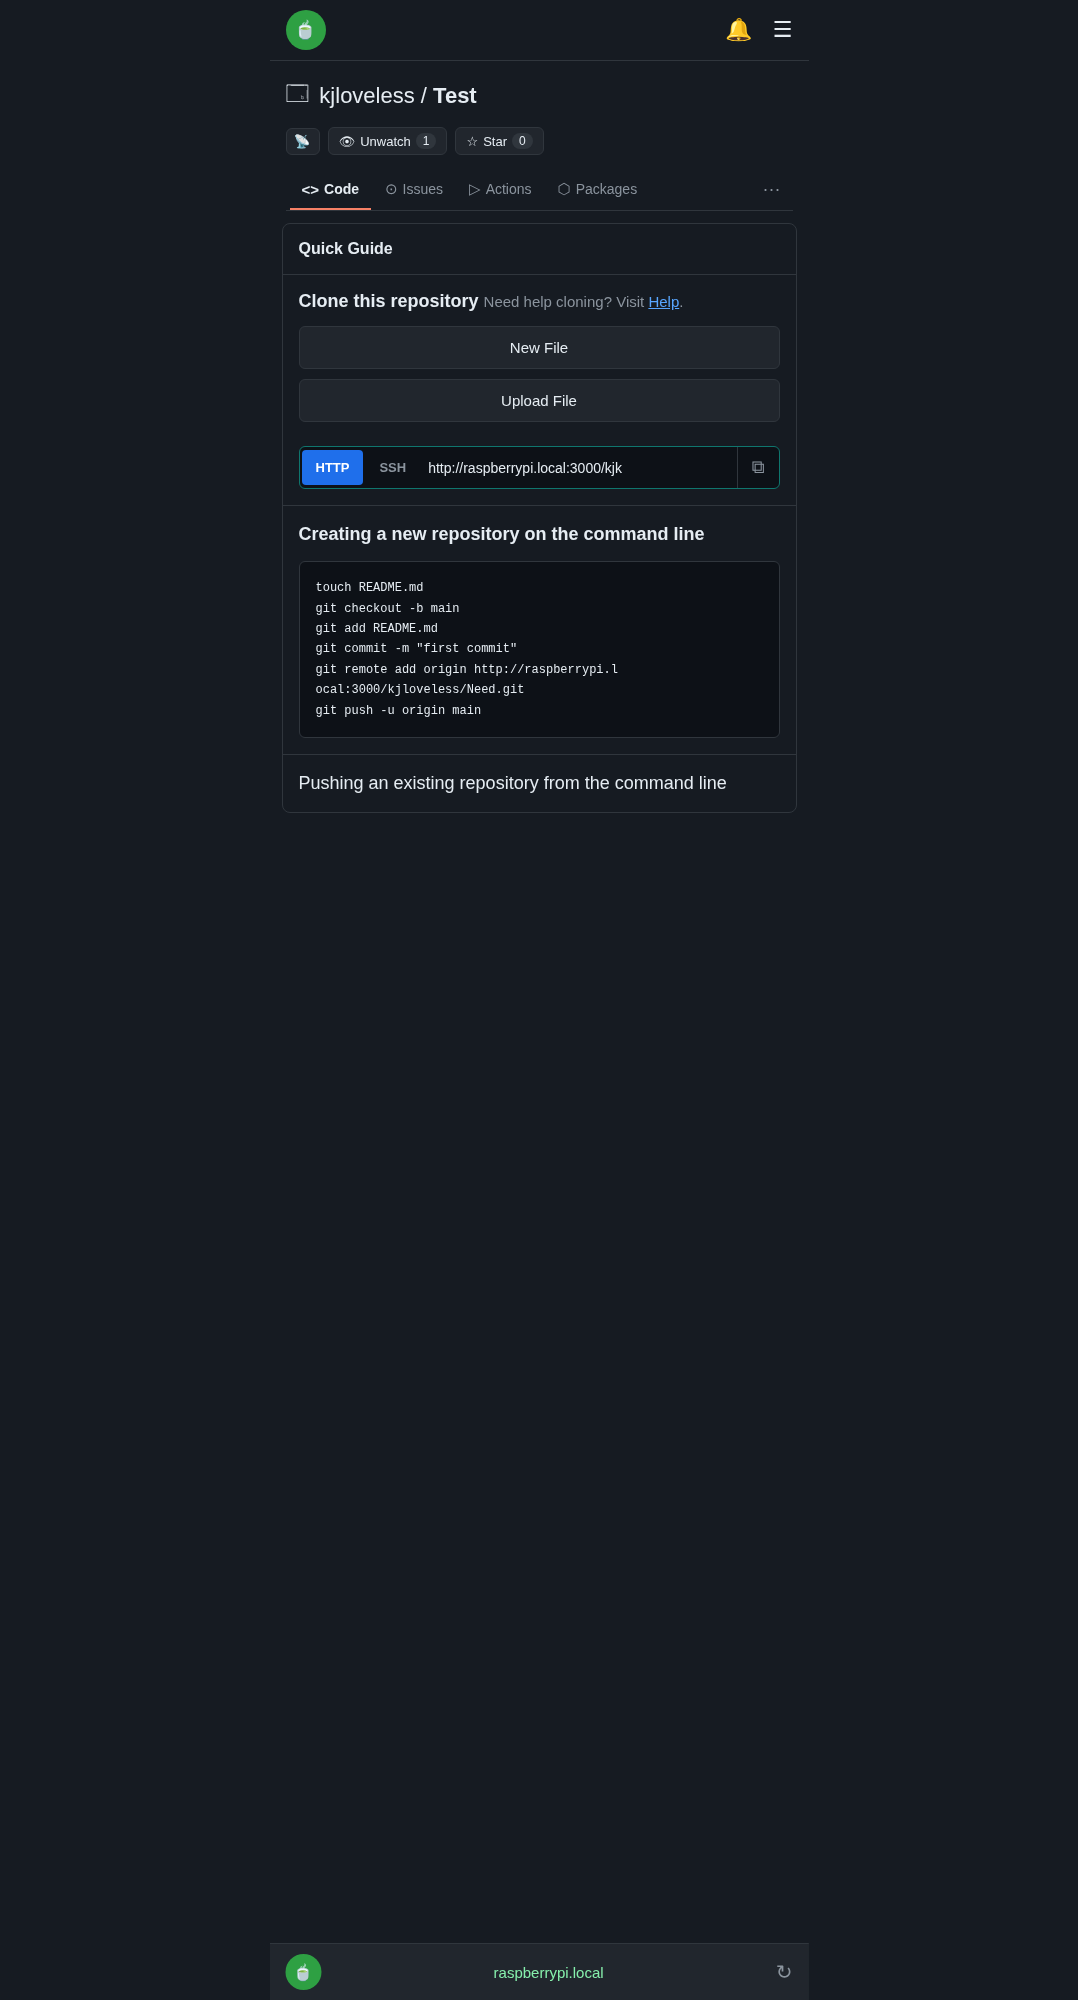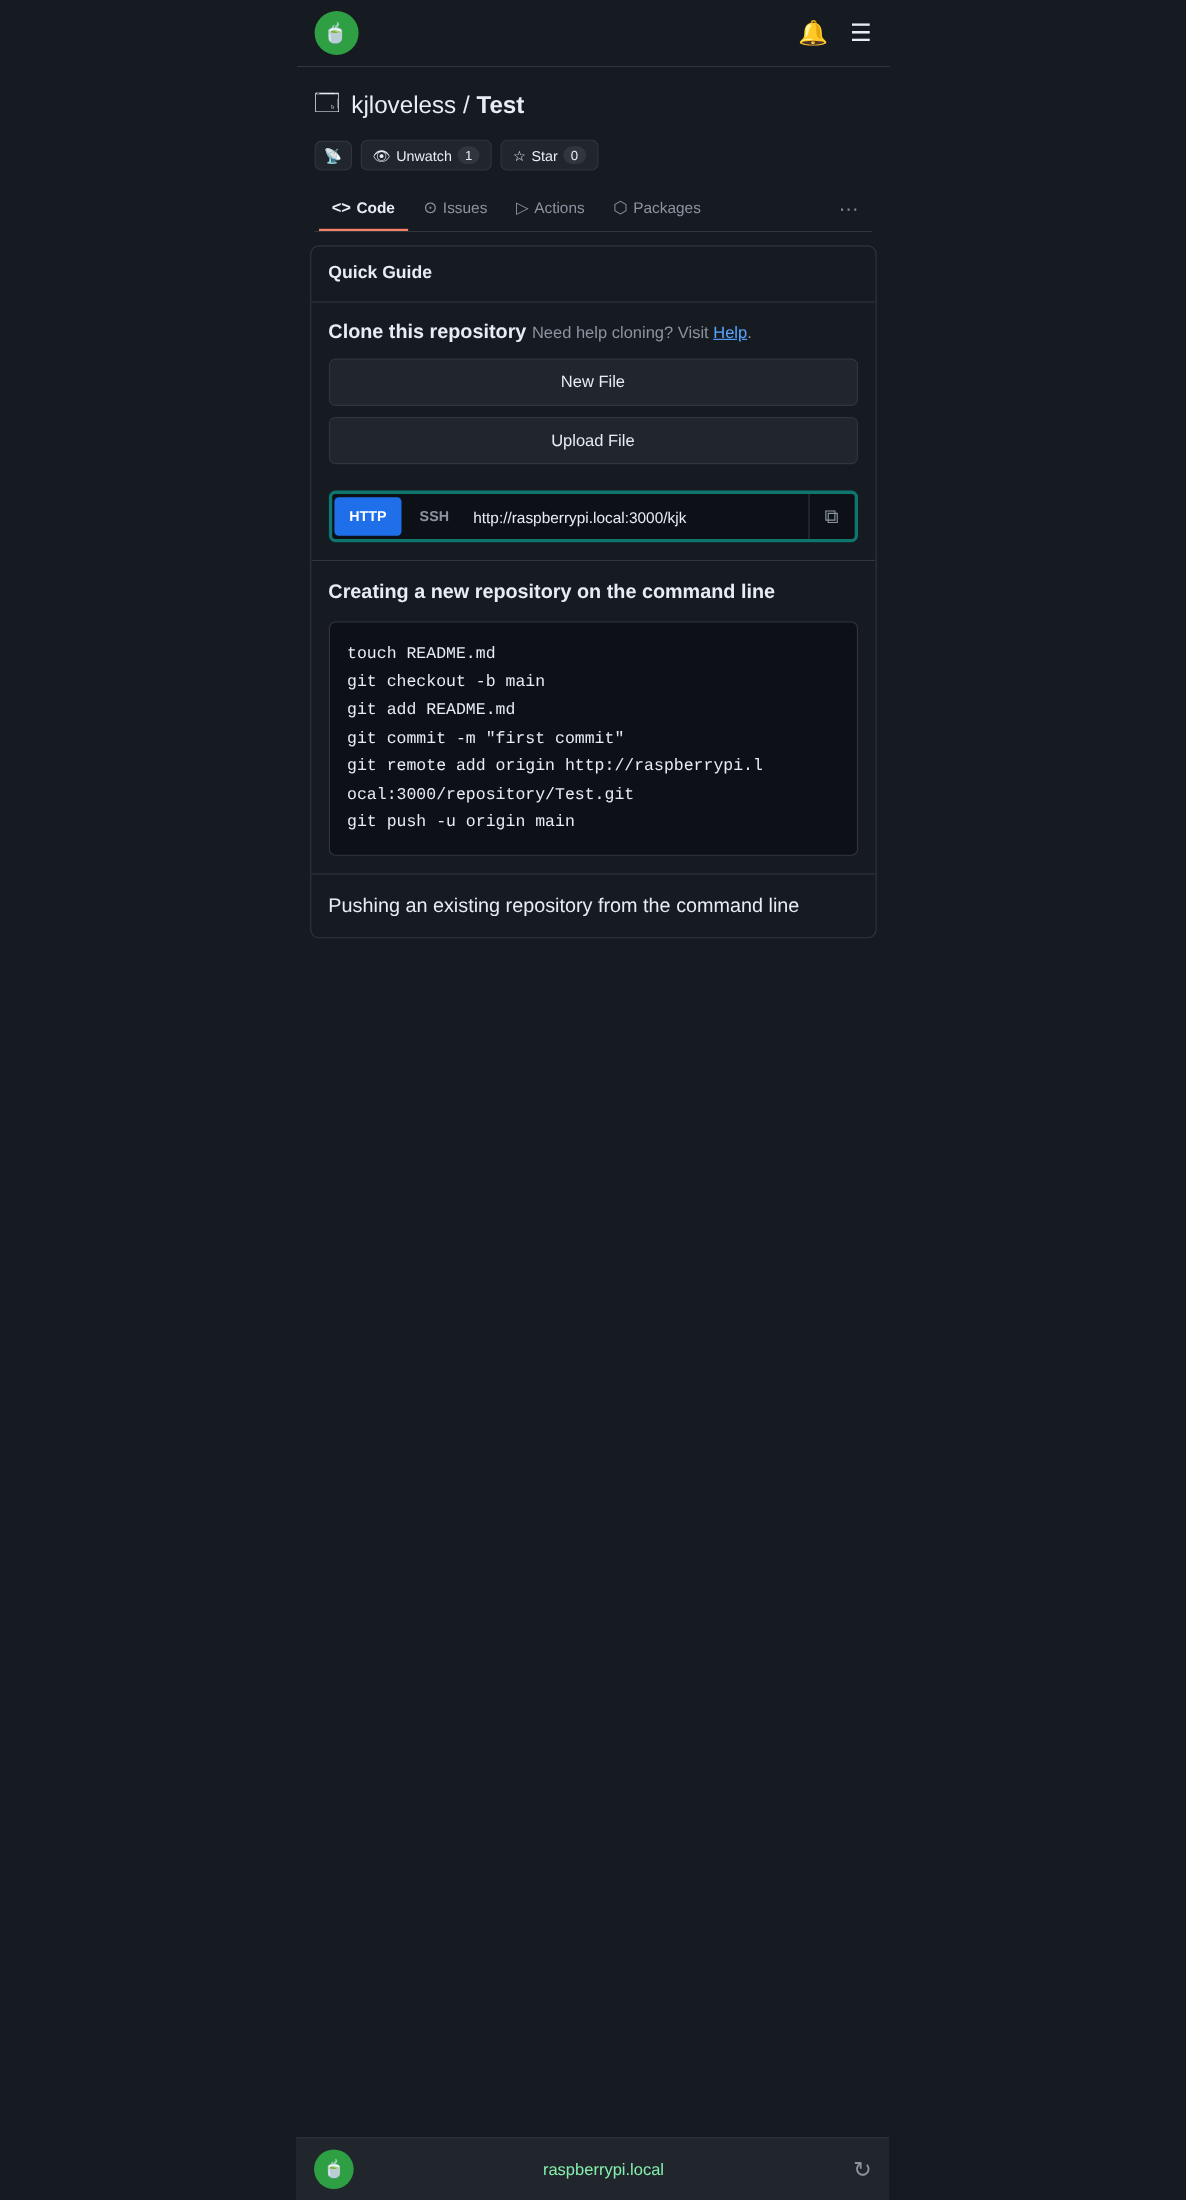--- a/index.html
+++ b/index.html
@@ -212,21 +212,21 @@
 
     .file-btn:last-of-type {
       margin-bottom: 24px;
     }
 
     
     .url-section {
       display: flex;
       align-items: center;
       background: #0d1117;
-      border: 3px solid #0f766e;
+      border: 1px solid #0f766e;
       border-radius: 6px;
       overflow: hidden;
     }
 
     .proto-btn {
       padding: 10px 14px;
       font-size: 13px;
       font-weight: 600;
       cursor: pointer;
       color: #8b949e;
@@ -272,21 +272,21 @@
       margin-bottom: 14px;
       line-height: 1.4;
     }
 
     .code-block {
       background: #0d1117;
       border: 1px solid #30363d;
       border-radius: 6px;
       padding: 16px;
       font-family: 'Courier New', Courier, monospace;
-      font-size: 15px;
+      font-size: 12px;
       color: #e6edf3;
       line-height: 1.7;
       overflow-x: auto;
     }
 
     .code-block div {
       white-space: pre;
     }
 
     
@@ -422,21 +422,21 @@
     </div>
 
     <div class="card-section">
       <p class="section-title">Creating a new repository on the command line</p>
       <div class="code-block">
         <div>touch README.md</div>
         <div>git checkout -b main</div>
         <div>git add README.md</div>
         <div>git commit -m "first commit"</div>
         <div>git remote add origin http://raspberrypi.l</div>
-        <div>ocal:3000/repository/Test.git</div>
+        <div>ocal:3000/kjloveless/Need.git</div>
         <div>git push -u origin main</div>
       </div>
     </div>
 
     <div class="card-section">
       <p class="push-title">Pushing an existing repository from the command line</p>
     </div>
 
   </div>
 

